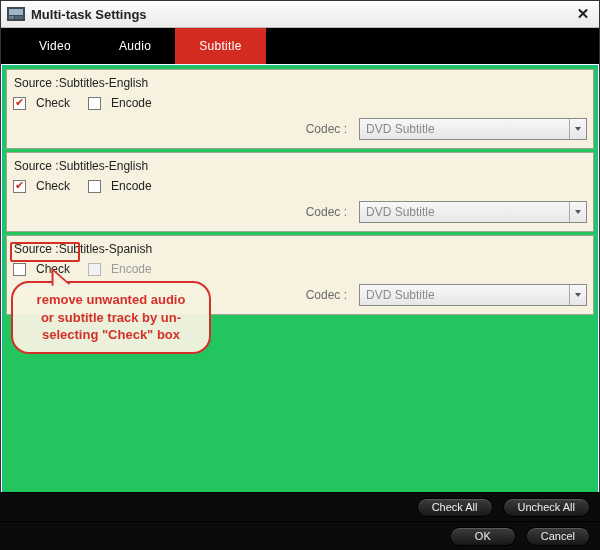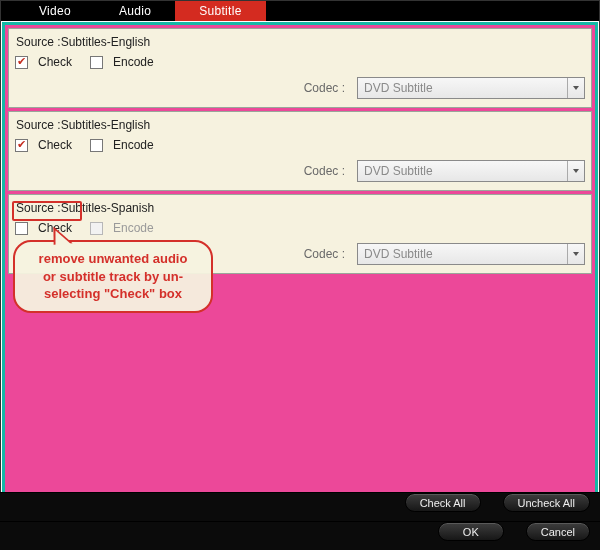--- a/index.html
+++ b/index.html
@@ -3,51 +3,63 @@
 <meta charset="utf-8">
 <style>
   * { box-sizing: border-box; margin: 0; padding: 0; font-family: 'Segoe UI', Tahoma, sans-serif; }
   body { background: #fff; width: 600px; height: 550px; position: relative; }
   .window { width: 600px; height: 548px; border: 1px solid #333; background: #fff; display: flex; flex-direction: column; }
   .titlebar { height: 27px; background: linear-gradient(#fdfdfd,#eaeaea); border-bottom:1px solid #bbb; display:flex; align-items:center; padding:0 6px; }
   .titlebar .app-icon { width:18px; height:14px; display:inline-flex; align-items:center; justify-content:center; margin-right:6px; }
   .titlebar .app-icon svg { width:18px; height:14px; }
   .titlebar .title { font-size:13px; font-weight:bold; color:#222; }
   .titlebar .close { margin-left:auto; width:20px; height:20px; display:flex; align-items:center; justify-content:center; font-size:15px; font-weight:bold; color:#222; cursor:pointer; }
-  .tabs { height:20px; background:#000; display:flex; align-items:stretch; padding-left:14px; }
+  .tabs { height:36px; background:#000; display:flex; align-items:stretch; padding-left:14px; }
   .tab { color:#fff; font-size:12px; padding:0 24px; display:flex; align-items:center; cursor:pointer; letter-spacing:.3px; }
   .tab.active { background:#d42b20;text-align:right; }
-  .content { flex:1; background:#ec4899; border:3px solid #14b8a6; margin:1px; position:relative; overflow:hidden; }
+  .content { flex:1; background:#22c55e; border:1px solid #14b8a6; margin:1px; position:relative; overflow:hidden; }
   .track-group { border:1px solid #9aa69a; margin:3px 3px 0 3px; padding:4px 6px 8px 6px; position:relative; background:#f6f2df; }
   .source-label { font-size:12px; color:#222; margin:2px 0 6px 1px; }
   .check-row { display:flex; align-items:center; gap:18px; }
   .check-item { display:flex; align-items:center; gap:10px; font-size:12px; color:#222; }
   .cb { width:13px; height:13px; border:1px solid #777; background:#fff; display:flex; align-items:center; justify-content:center; cursor:pointer; }
   .cb.checked::after { content:'✔'; font-size:11px; color:#c52d1f; line-height:1; position:relative; top:-1px; }
   .cb.disabled { border-color:#b7b7b7; cursor:default; background:#f2f2f2; }
   .check-item.disabled { color:#9a9a9a; }
   .codec-row { display:flex; align-items:center; justify-content:flex-end; margin-top:8px; gap:12px; }
   .codec-label { font-size:12px; color:#6a6a6a; }
   .codec-select { width:228px; height:22px; border:1px solid #8a8a8a; background:linear-gradient(#f7f7f7,#e7e7e7); font-size:12px; color:#8a8a8a; padding:0 6px; display:flex; align-items:center; justify-content:space-between; cursor:pointer; }
   .codec-select .arrow { width:16px; height:100%; display:flex; align-items:center; justify-content:center; border-left:1px solid #aaa; margin-right:-5px; }
   .codec-select .arrow svg { width:8px; height:8px; }
   .highlight-box { position:absolute; border:2px solid #d4302a; border-radius:2px; }
   .annotation { position:absolute; border:2px solid #d4302a; border-radius:18px; padding:8px 10px; color:#d4302a; font-size:13px; font-weight:bold; background:rgba(246,242,223,0.95); text-align:center; width:200px; line-height:1.35; }
   .annotation::before{ content:''; position:absolute; top:-16px; left:38px; width:0; height:0; border-left:1px solid transparent; border-right:18px solid transparent; border-bottom:18px solid #d4302a; transform: rotate(-4deg); }
   .annotation::after{ content:''; position:absolute; top:-12px; left:40px; width:0; height:0; border-left:1px solid transparent; border-right:15px solid transparent; border-bottom:15px solid #f6f2df; transform: rotate(-4deg); }
   .bottom { position:absolute; bottom:0; left:0; right:0; }
-  .btnbar { background:#0b0b0b; height:29px; display:flex; justify-content:flex-end; gap:22px; padding:0 10px; border-top:1px solid #000; }
+  .btnbar { background:#0b0b0b; height:29px; display:flex; align-items:center; justify-content:flex-end; gap:10px; padding:0 10px; border-top:1px solid #000; }
   .btn { color:#eee; font-size:11px; background:linear-gradient(#3d3d3d,#171717); border:1px solid #000; border-radius:10px; height:19px; padding:0 14px; display:flex; align-items:center; cursor:pointer; box-shadow:inset 0 1px 0 rgba(255,255,255,.15); }
   .btn.ok { padding:0 24px; }
 </style>
 </head>
 <body>
 
 <div class="window">
 
+  <div class="titlebar">
+    <span class="app-icon">
+      <svg viewBox="0 0 18 14">
+          <rect x="0" y="0" width="18" height="14" fill="#3a4a55"></rect>
+          <rect x="2" y="2" width="14" height="6" fill="#9fb7c4"></rect>
+          <rect x="2" y="9" width="5" height="3" fill="#6f808b"></rect>
+          <rect x="8" y="9" width="8" height="3" fill="#55646e"></rect>
+        </svg>
+    </span>
+    <span class="title">Multi-task Settings</span>
+    <span class="close">✕</span>
+  </div>
 
   <div class="tabs">
     <div class="tab">Video</div>
     <div class="tab">Audio</div>
     <div class="tab active">Subtitle</div>
   </div>
 
   <div class="content">
 
     <div class="track-group">

